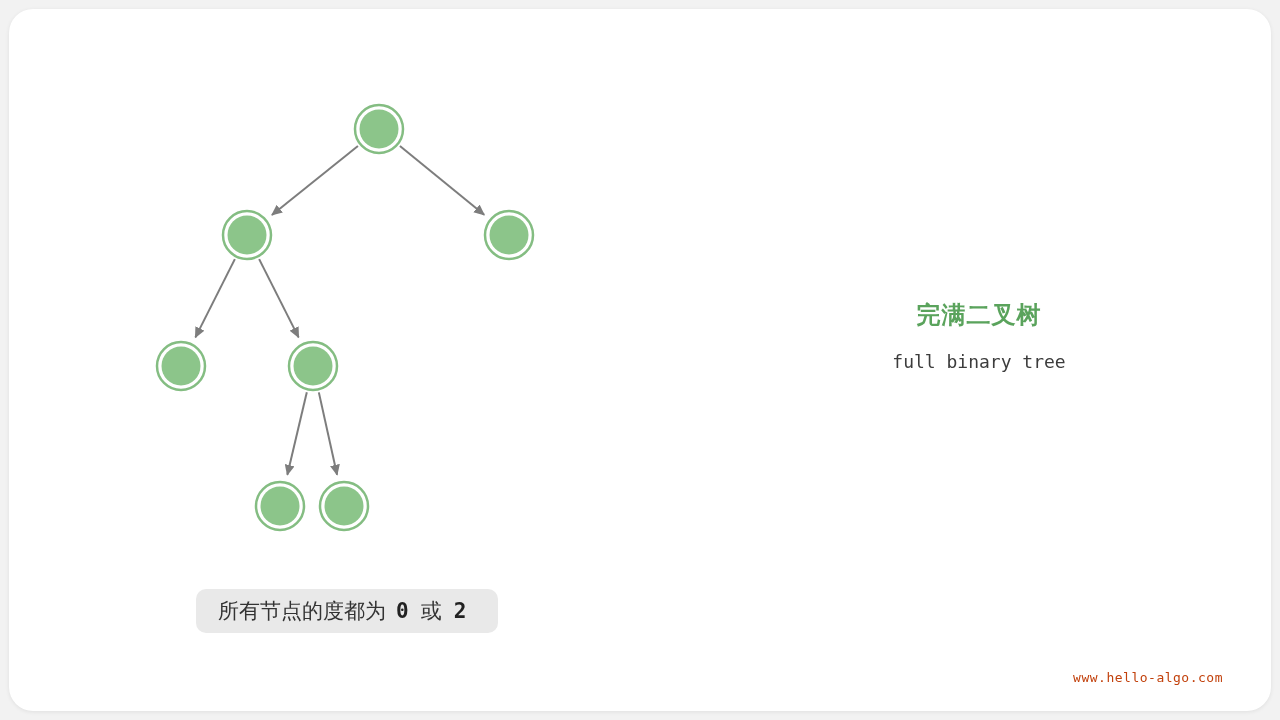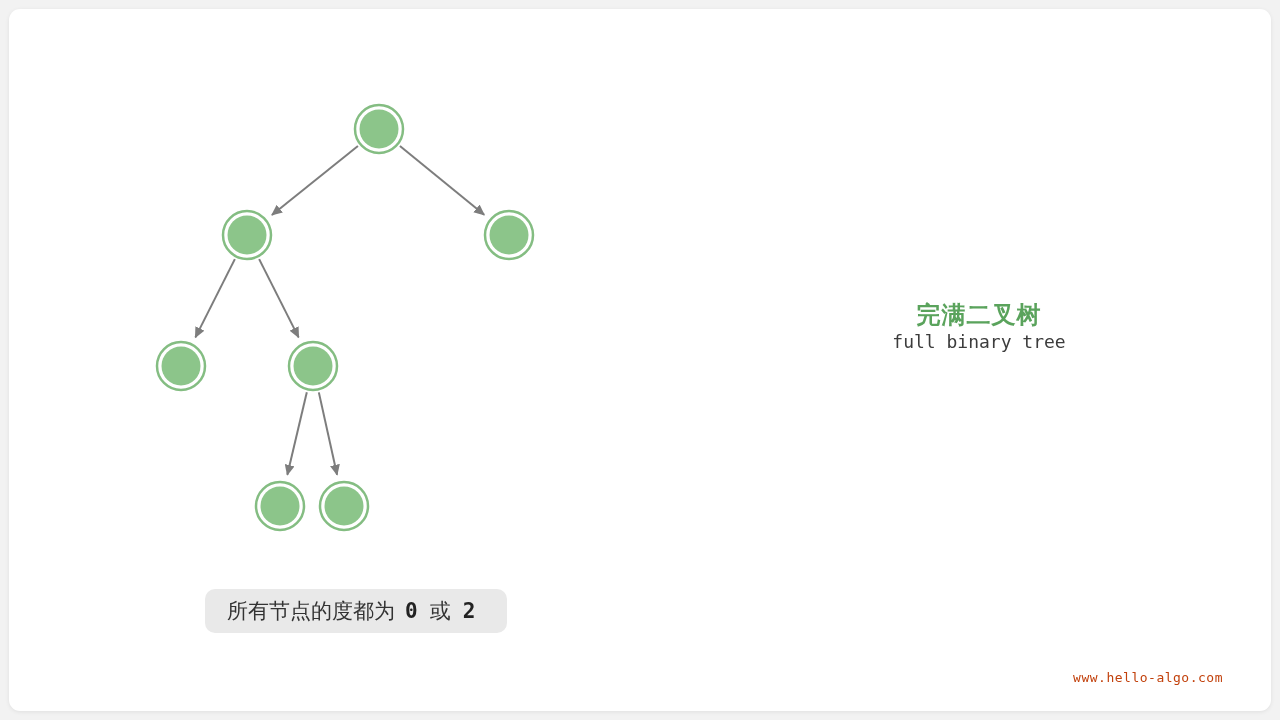--- a/index.html
+++ b/index.html
@@ -7,48 +7,49 @@
     width: 1280px; height: 720px;
     background: #f2f2f2;
     font-family: "DejaVu Sans", "Liberation Sans", sans-serif;
     overflow: hidden;
   }
   .canvas-card {
     position: absolute;
     left: 9px; top: 9px;
     width: 1262px; height: 702px;
     background: #ffffff;
-    border-radius: 11px;
+    border-radius: 24px;
     box-shadow: 0 1px 4px rgba(0,0,0,0.08);
   }
   .tree-svg {
     position: absolute;
     left: 0; top: 0;
     width: 1262px; height: 702px;
   }
   .label-block {
     position: absolute;
     left: 790px; top: 290px;
     width: 360px;
     text-align: center;
   }
   .label-title {
     font-size: 24px;
     font-weight: bold;
     color: #5aa35c;
     letter-spacing: 1px;
   }
   .label-subtitle {
+    margin-top: 20px;
     font-size: 18px;
     color: #3c3c3c;
     font-family: "DejaVu Sans Mono", "Liberation Mono", monospace;
   }
   .caption-box {
     position: absolute;
-    left: 196px; top: 580px;
+    left: 187px; top: 580px;
     height: 44px;
     background: #e9e9e9;
     border-radius: 10px;
     display: flex;
     align-items: center;
     padding: 12px 22px;
     font-size: 21px;
     color: #333333;
     white-space: nowrap;
   }

